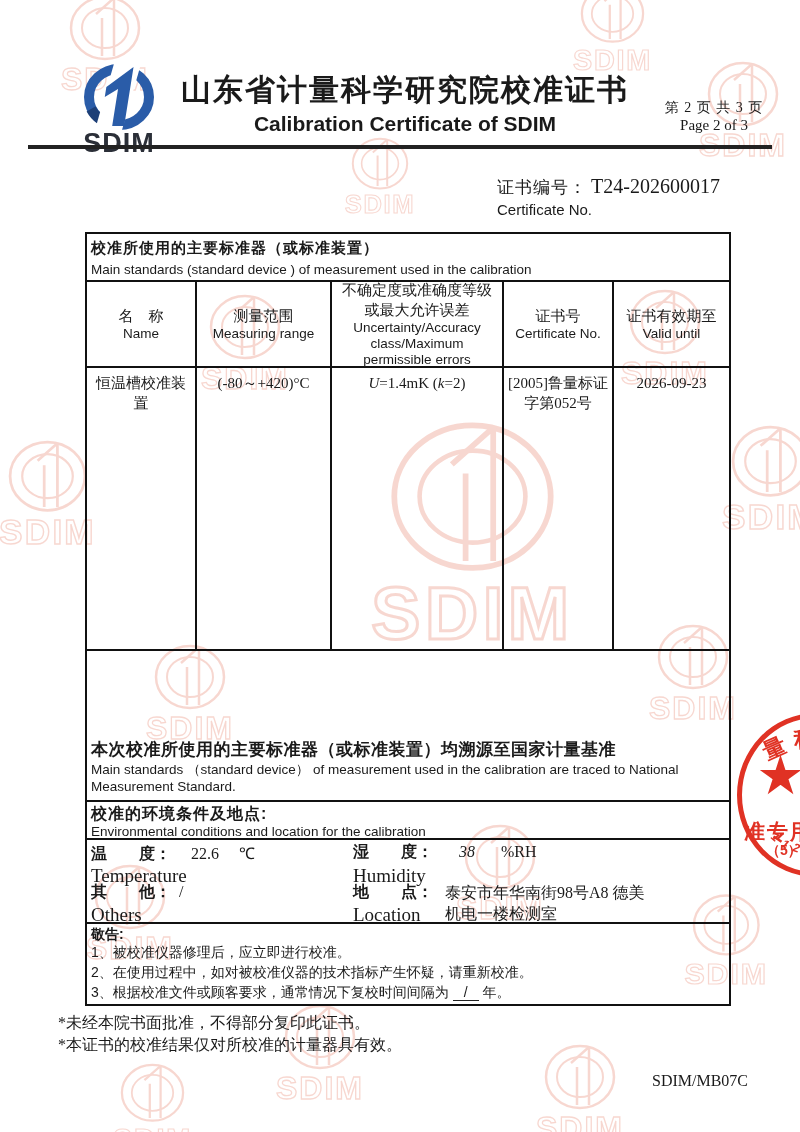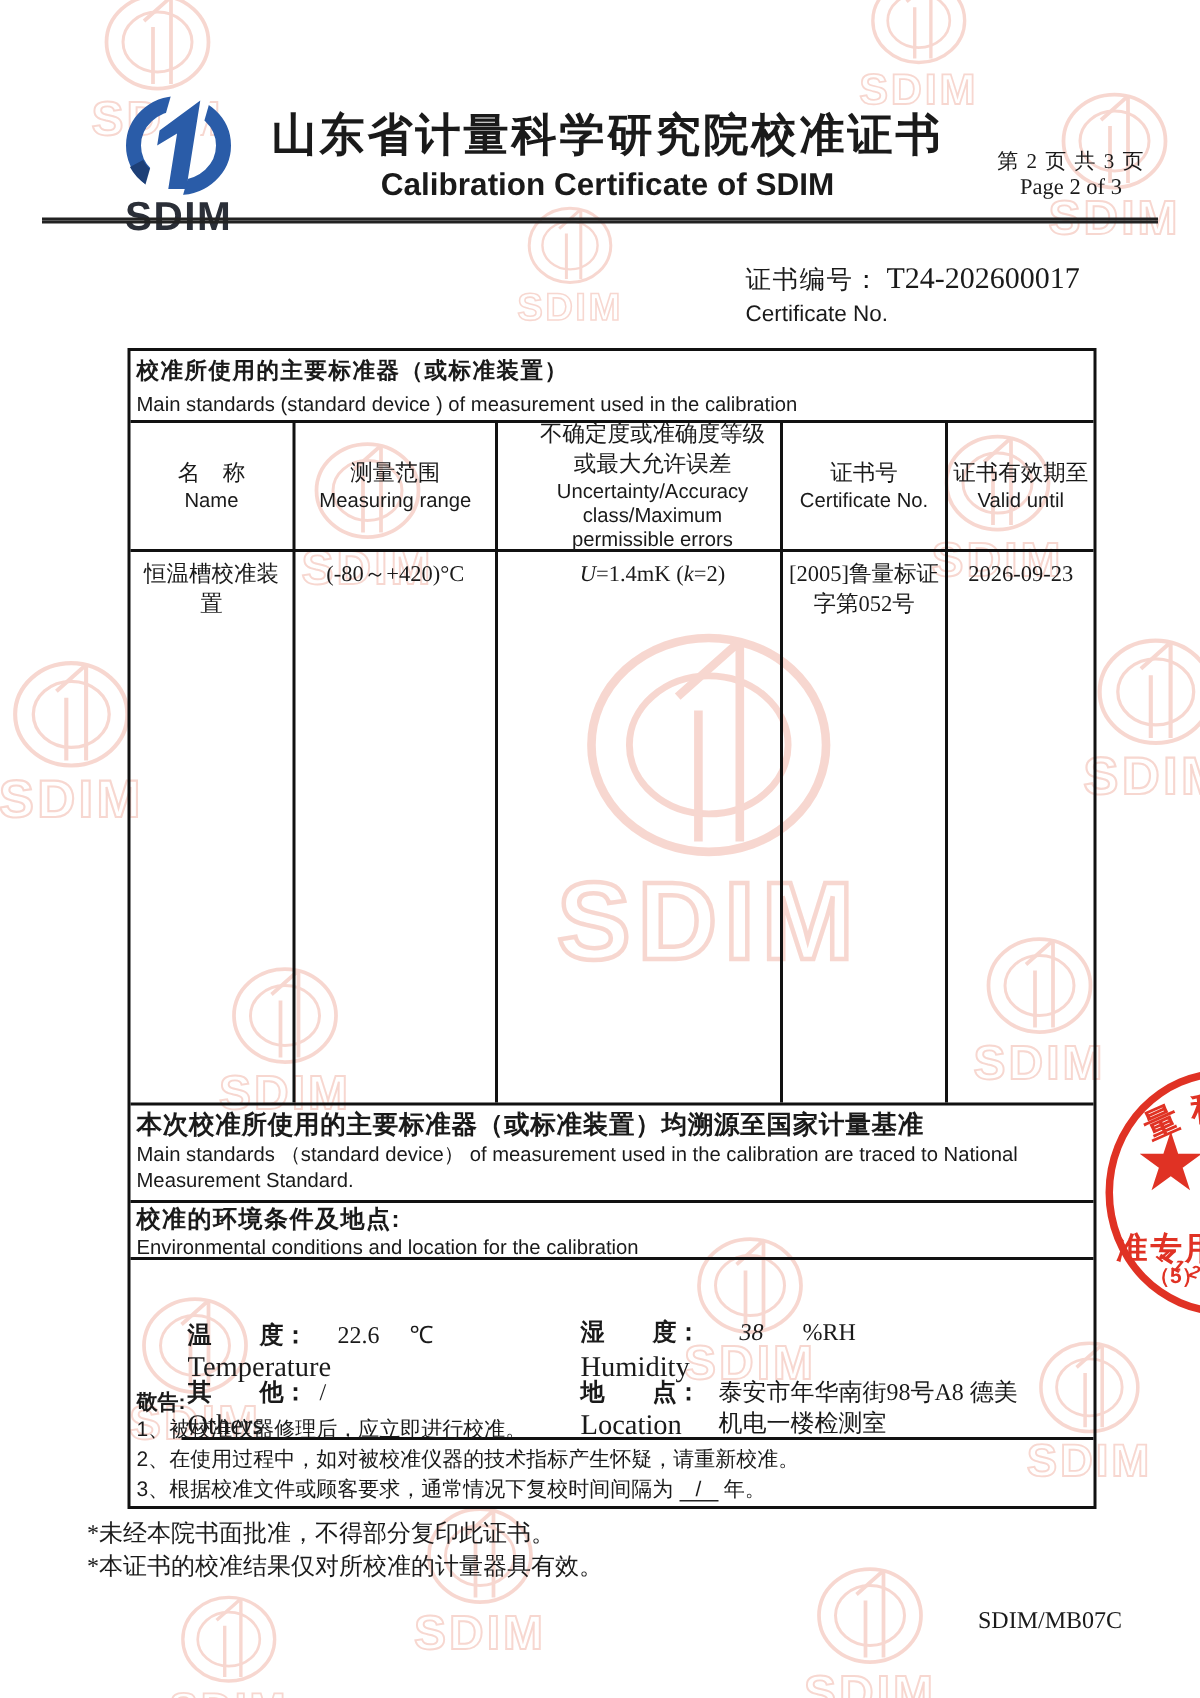--- a/index.html
+++ b/index.html
@@ -32,32 +32,32 @@
   .certno { left:497px; top:175px; }
   .certno .lbl { font-size:17px; letter-spacing:1px; }
   .certno .val { font-size:20px; }
   .certno-en { left:497px; top:201px; font-size:15px; }
 
   
   .tbl { left:85px; top:232px; width:646px; height:774px; border:2px solid #111; }
   .row { position:absolute; left:0; right:0; border-bottom:2px solid #111; }
   .r-title  { top:0;   height:48px; padding:1px 4px; }
   .r-head   { top:48px;  height:86px; display:flex; }
-  .r-data   { top:134px; height:369px; display:flex;justify-content:flex-end; }
+  .r-data   { top:134px; height:283px; display:flex;justify-content:flex-end; }
   .r-trace  { top:503px; height:65px; padding:1px 4px; }
   .r-envh   { top:568px; height:38px; padding:1px 4px; }
-  .r-envv   { top:642px; height:84px;margin-left:34px; }
+  .r-envv   { top:606px; height:84px; }
   .r-notice { top:690px; height:84px; border-bottom:none; }
 
   .tbl-title-zh { font-size:15px; font-weight:bold; letter-spacing:1px; line-height:26px; font-family:"Liberation Sans",sans-serif; }
   .tbl-title-en { font-size:13.5px; line-height:17px; }
 
   .cell { border-right:2px solid #111; display:flex; flex-direction:column; align-items:center; justify-content:center; text-align:center; padding:2px 3px; }
   .cell:last-child { border-right:none; }
-  .c1 { width:110px; } .c2 { width:135px; } .c3 { width:172px;margin-left:18px; } .c4 { width:110px; } .c5 { flex:1; }
+  .c1 { width:110px; } .c2 { width:135px; } .c3 { width:172px; } .c4 { width:110px; } .c5 { flex:1; }
   .hd-zh { font-size:15px; line-height:20px; }
   .hd-en { font-size:13.5px; line-height:16px; font-family:"Liberation Sans",sans-serif; }
   .r-data .cell { justify-content:flex-start; padding-top:5px; font-size:15px; line-height:20px; }
   .dt-cert { font-size:14px; }
 
   .trace-zh { font-size:17px; font-weight:bold; letter-spacing:.5px; line-height:23px; font-family:"Liberation Sans",sans-serif; }
   .trace-en { font-size:13.5px; line-height:17px; }
 
   .envh-zh { font-size:16px; font-weight:bold; letter-spacing:1px; line-height:21px; font-family:"Liberation Sans",sans-serif; }
   .envh-en { font-size:13.5px; line-height:16px; }

